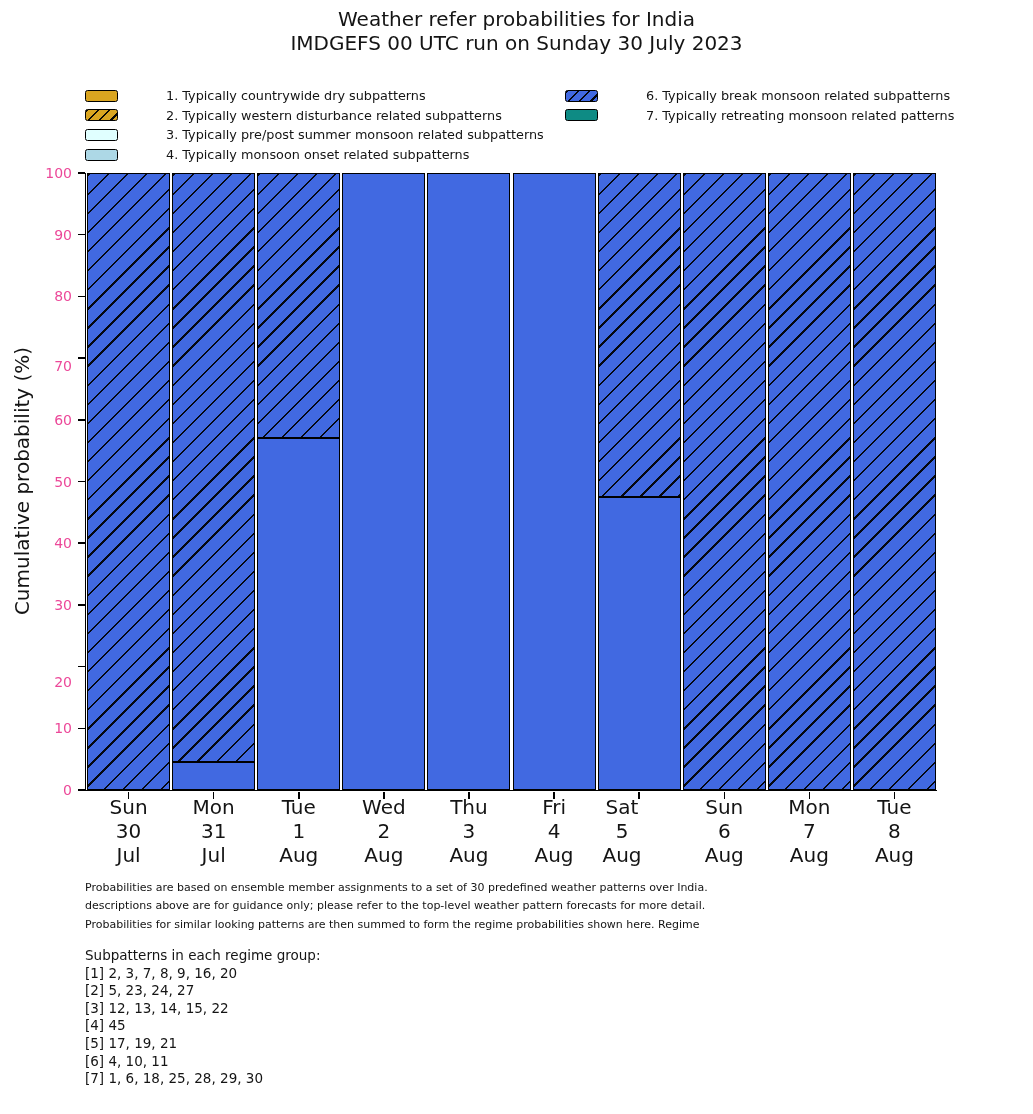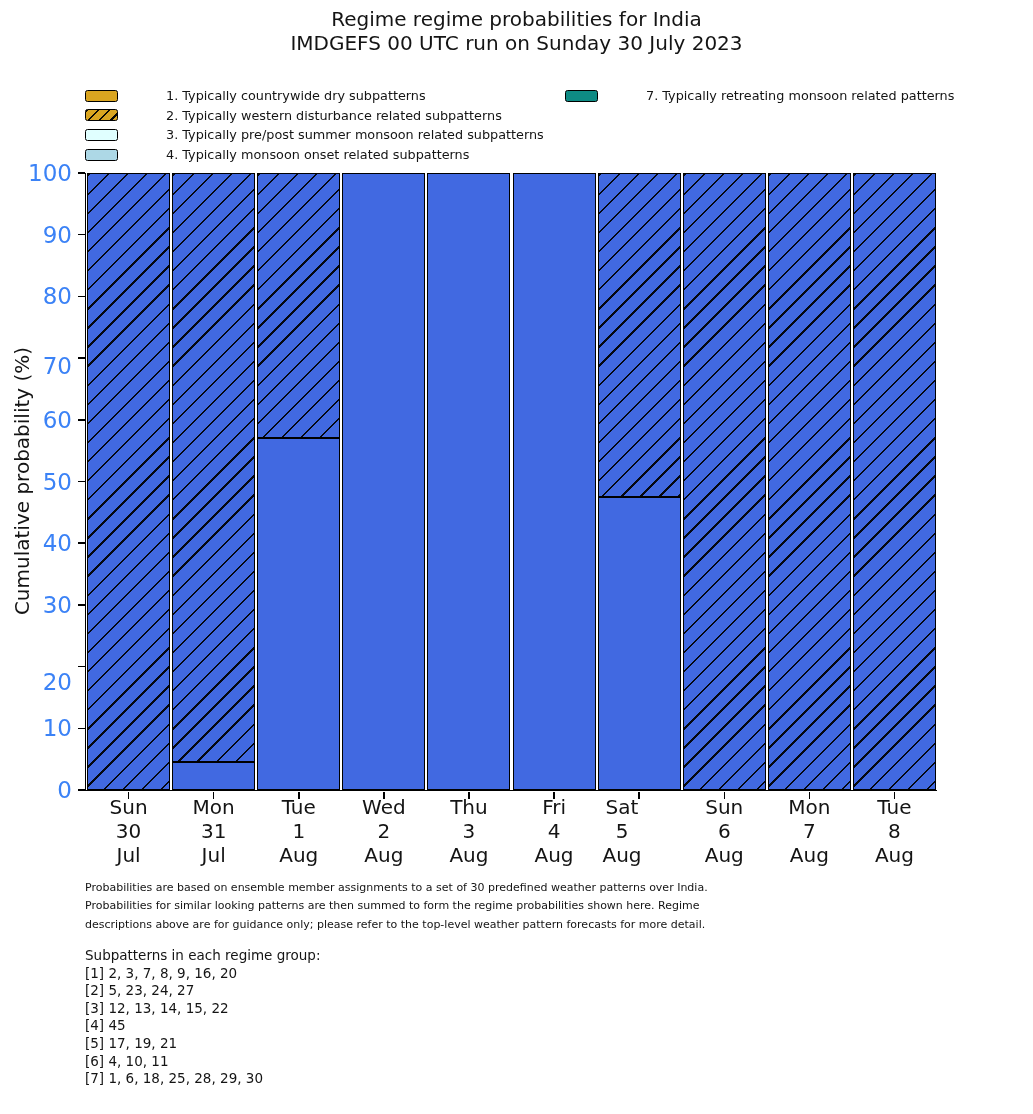--- a/index.html
+++ b/index.html
@@ -21,34 +21,34 @@
     font-size:20px; white-space:nowrap; color:#141414;}
   .plot{position:absolute; left:85px; top:173px; width:851px; height:617px;
     border-left:1.3px solid #000; border-bottom:1.3px solid #000; box-sizing:content-box;}
   .bar-seg{position:absolute; box-sizing:border-box; border:1.4px solid #000;}
   .hatched{background-image:repeating-linear-gradient(135deg,
       rgba(0,0,0,0.92) 0px, rgba(0,0,0,0.92) 1.7px, transparent 1.7px, transparent 13.5px);}
   .swatch.hatched{background-image:repeating-linear-gradient(135deg,
       rgba(0,0,0,0.95) 0px, rgba(0,0,0,0.95) 1.5px, transparent 1.5px, transparent 8px);}
   .ytick-mark{position:absolute; left:-8.5px; width:7px; height:1.5px; background:#000;}
   .ytick-label{position:absolute; left:-62px; width:48px; text-align:right;
-    font-size:23px; line-height:24px; color:#3b82f6;}
+    font-size:14px; line-height:24px; color:#ec4899;}
   .xtick-mark{position:absolute; bottom:-9px; width:1.5px; height:7.5px; background:#000;}
   .xtick-label{position:absolute; top:100%; margin-top:5px; width:86px; text-align:center;
     font-size:20px; line-height:24.2px; color:#141414;}
   .footer{position:absolute; left:85px; top:879px; font-size:11px; line-height:18.4px; color:#141414;}
   .subpatterns{position:absolute; left:85px; top:947px; font-size:13.5px; line-height:17.6px; color:#141414;}
 </style>
 </head>
 <body>
 
 <div class="fig">
 
   <div class="title-block">
-    <div>Regime regime probabilities for India</div>
+    <div>Weather refer probabilities for India</div>
     <div>IMDGEFS 00 UTC run on Sunday 30 July 2023</div>
   </div>
 
   <div class="legend-col col0" id="legend-col-0">
       <div class="legend-row">
         <span class="swatch" style="background-color: rgb(218, 165, 32);"></span>
         <span class="legend-label">1. Typically countrywide dry subpatterns</span>
       </div>
       <div class="legend-row">
         <span class="swatch hatched" style="background-color: rgb(218, 165, 32);"></span>
@@ -57,20 +57,24 @@
       <div class="legend-row">
         <span class="swatch" style="background-color: rgb(224, 255, 255);"></span>
         <span class="legend-label">3. Typically pre/post summer monsoon related subpatterns</span>
       </div>
       <div class="legend-row">
         <span class="swatch" style="background-color: rgb(173, 216, 230);"></span>
         <span class="legend-label">4. Typically monsoon onset related subpatterns</span>
       </div>
     </div>
   <div class="legend-col col1" id="legend-col-1">
+      <div class="legend-row">
+        <span class="swatch hatched" style="background-color: rgb(65, 105, 225);"></span>
+        <span class="legend-label">6. Typically break monsoon related subpatterns</span>
+      </div>
       <div class="legend-row">
         <span class="swatch" style="background-color: rgb(14, 139, 132);"></span>
         <span class="legend-label">7. Typically retreating monsoon related patterns</span>
       </div>
     </div>
 
   <div class="ylabel">Cumulative probability (%)</div>
 
   <div class="plot" id="plot">
       <div class="bar-seg hatched" style="left: 1.05px; width: 83px; bottom: 0px; height: 617px; background-color: rgb(65, 105, 225);"></div>
@@ -165,22 +169,22 @@
       <div class="xtick-mark" style="left: 807.7px;"></div>
       <div class="xtick-label" style="left: 765.45px;">
         <div>Tue</div>
         <div>8</div>
         <div>Aug</div>
       </div>
     </div>
 
   <div class="footer">
     <div>Probabilities are based on ensemble member assignments to a set of 30 predefined weather patterns over India.</div>
+    <div>descriptions above are for guidance only; please refer to the top-level weather pattern forecasts for more detail.</div>
     <div>Probabilities for similar looking patterns are then summed to form the regime probabilities shown here. Regime</div>
-    <div>descriptions above are for guidance only; please refer to the top-level weather pattern forecasts for more detail.</div>
   </div>
 
   <div class="subpatterns">
     <div>Subpatterns in each regime group:</div>
     <div>[1] 2, 3, 7, 8, 9, 16, 20</div>
     <div>[2] 5, 23, 24, 27</div>
     <div>[3] 12, 13, 14, 15, 22</div>
     <div>[4] 45</div>
     <div>[5] 17, 19, 21</div>
     <div>[6] 4, 10, 11</div>

